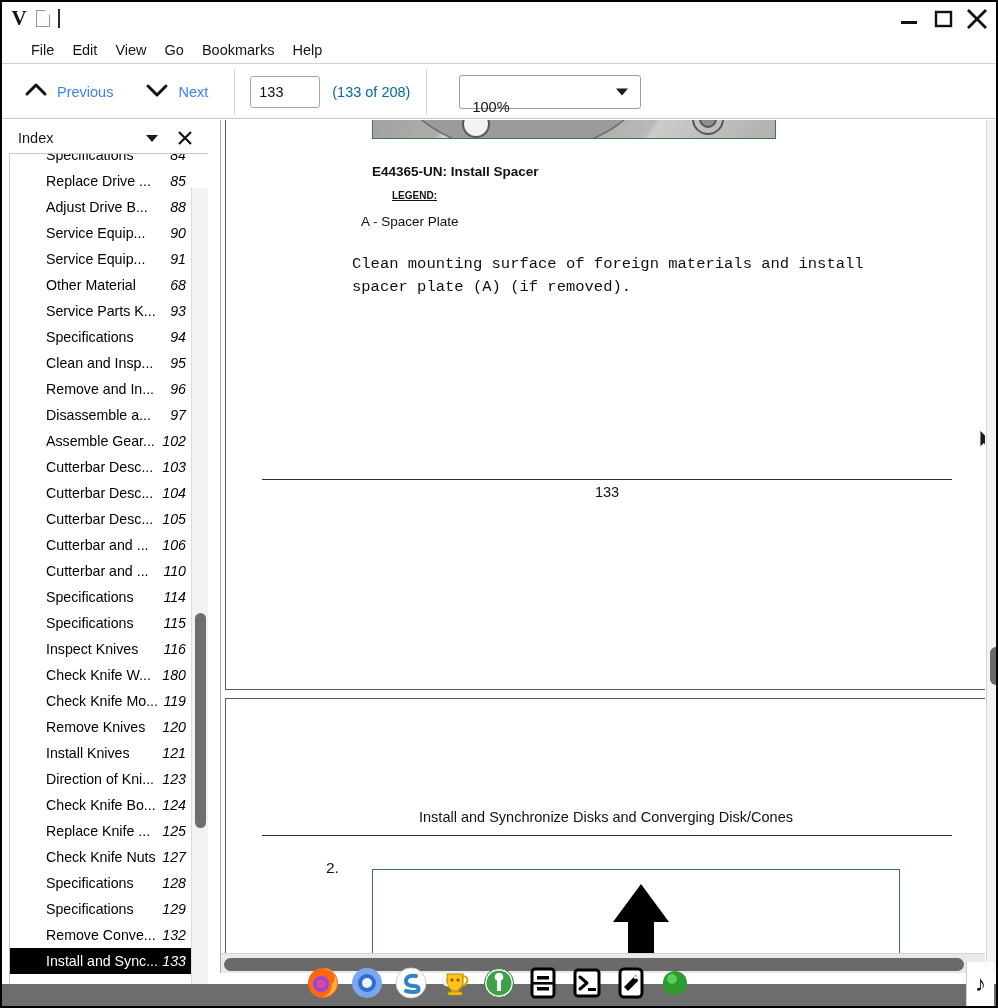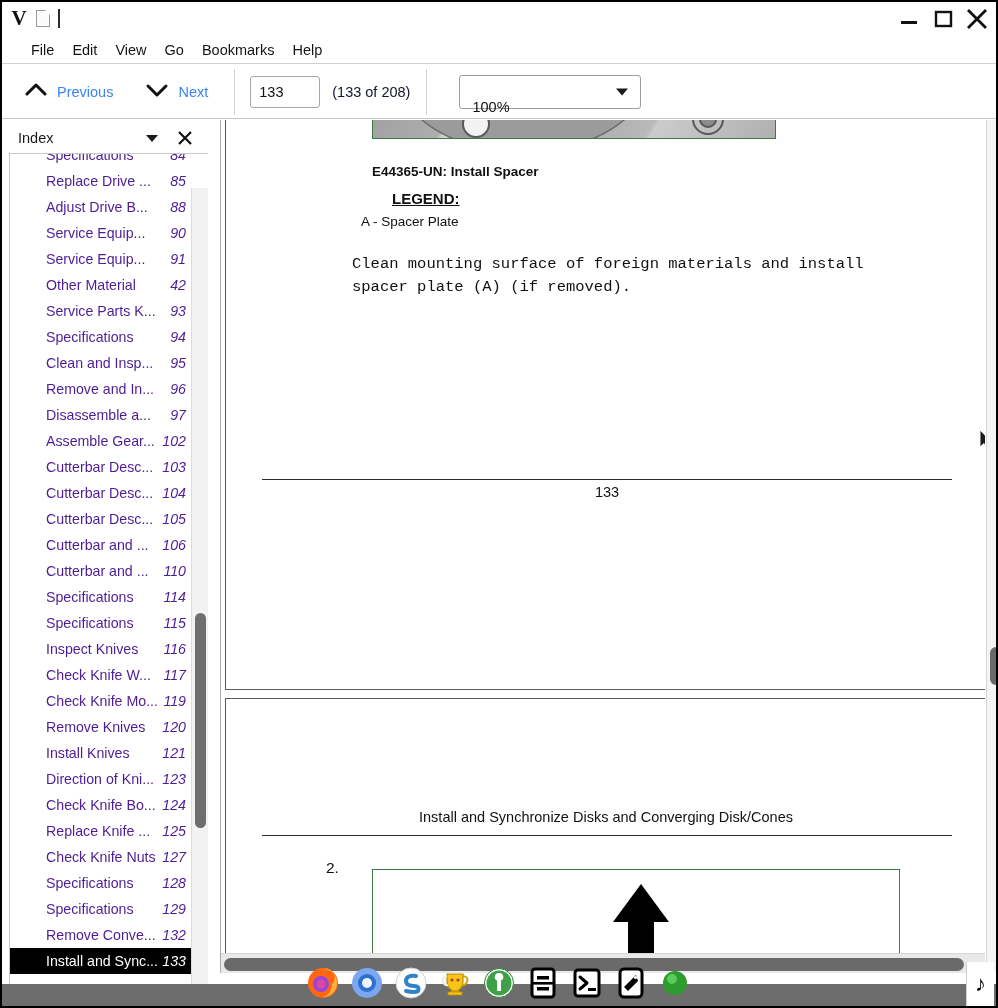--- a/index.html
+++ b/index.html
@@ -101,21 +101,21 @@
   }
   .page-input {
     width: 70px; height: 32px;
     border: 1px solid #a8a8a8; border-radius: 3px;
     background: #fff;
     font-size: 14.5px; color: #111;
     padding: 0 8px; margin-left: 15px;
     font-family: "Liberation Sans", sans-serif;
   }
   .page-count {
-    font-size: 14.5px; color: #0f172a; margin-left: 12px;
+    font-size: 14.5px; color: #0369a1; margin-left: 12px;
   }
   .zoom-select {
     position: relative;
     width: 182px; height: 34px;
     border: 1px solid #9d9d9d; border-radius: 3px;
     background: #ffffff;
     margin-left: 32px;
     display: flex; align-items: center;
   }
   .zoom-value { font-size: 14.5px; color: #111; padding-left: 12px; margin-top: 30px; }
@@ -159,21 +159,21 @@
     overflow: hidden;
   }
   .index-list {
     position: absolute; left: 0; top: -12px;
     width: 182px;
   }
   .index-row {
     display: flex; align-items: center;
     height: 26px;
     padding: 0 6px 0 36px;
-    font-size: 14.2px; color: #4c1d95;
+    font-size: 14.2px; color: #000000;
     cursor: default;
     white-space: nowrap;
   }
   .index-row .lbl { flex: 1; overflow: hidden; }
   .index-row .pg {
     font-style: italic; text-align: right; min-width: 26px;
     font-size: 14.2px;
   }
   .index-row.selected { background: #000000; color: #ffffff; }
   .idx-scroll-track {
@@ -227,21 +227,21 @@
       linear-gradient(123deg, #b4b4b4 0%, #c3c3c3 18%, #9d9d9d 19%, #adadad 38%,
                       #cfcfcf 39%, #bdbdbd 57%, #a5a5a5 58%, #b9b9b9 76%,
                       #cbcbcb 77%, #b0b0b0 100%);
   }
   .fig-caption {
     position: absolute;
     font-size: 13.5px; font-weight: bold; color: #111;
     font-family: "Liberation Sans", sans-serif;
   }
   .legend-title {
-    position: absolute; font-size: 15px; font-weight: bold;
+    position: absolute; font-size: 10px; font-weight: bold;
     text-decoration: underline; color: #111;
   }
   .legend-item { position: absolute; font-size: 13.5px; color: #111; }
   .body-text {
     position: absolute; font-size: 15.5px; color: #111;
     line-height: 23px;
   }
   .page-rule {
     position: absolute; height: 0; border-top: 1px solid #2c2c2c;
   }
@@ -410,21 +410,21 @@
           <div class="index-row">
             <span class="lbl">Service Equip...</span>
             <span class="pg">90</span>
           </div>
           <div class="index-row">
             <span class="lbl">Service Equip...</span>
             <span class="pg">91</span>
           </div>
           <div class="index-row">
             <span class="lbl">Other Material</span>
-            <span class="pg">42</span>
+            <span class="pg">68</span>
           </div>
           <div class="index-row">
             <span class="lbl">Service Parts K...</span>
             <span class="pg">93</span>
           </div>
           <div class="index-row">
             <span class="lbl">Specifications</span>
             <span class="pg">94</span>
           </div>
           <div class="index-row">
@@ -470,21 +470,21 @@
           <div class="index-row">
             <span class="lbl">Specifications</span>
             <span class="pg">115</span>
           </div>
           <div class="index-row">
             <span class="lbl">Inspect Knives</span>
             <span class="pg">116</span>
           </div>
           <div class="index-row">
             <span class="lbl">Check Knife W...</span>
-            <span class="pg">117</span>
+            <span class="pg">180</span>
           </div>
           <div class="index-row">
             <span class="lbl">Check Knife Mo...</span>
             <span class="pg">119</span>
           </div>
           <div class="index-row">
             <span class="lbl">Remove Knives</span>
             <span class="pg">120</span>
           </div>
           <div class="index-row">

